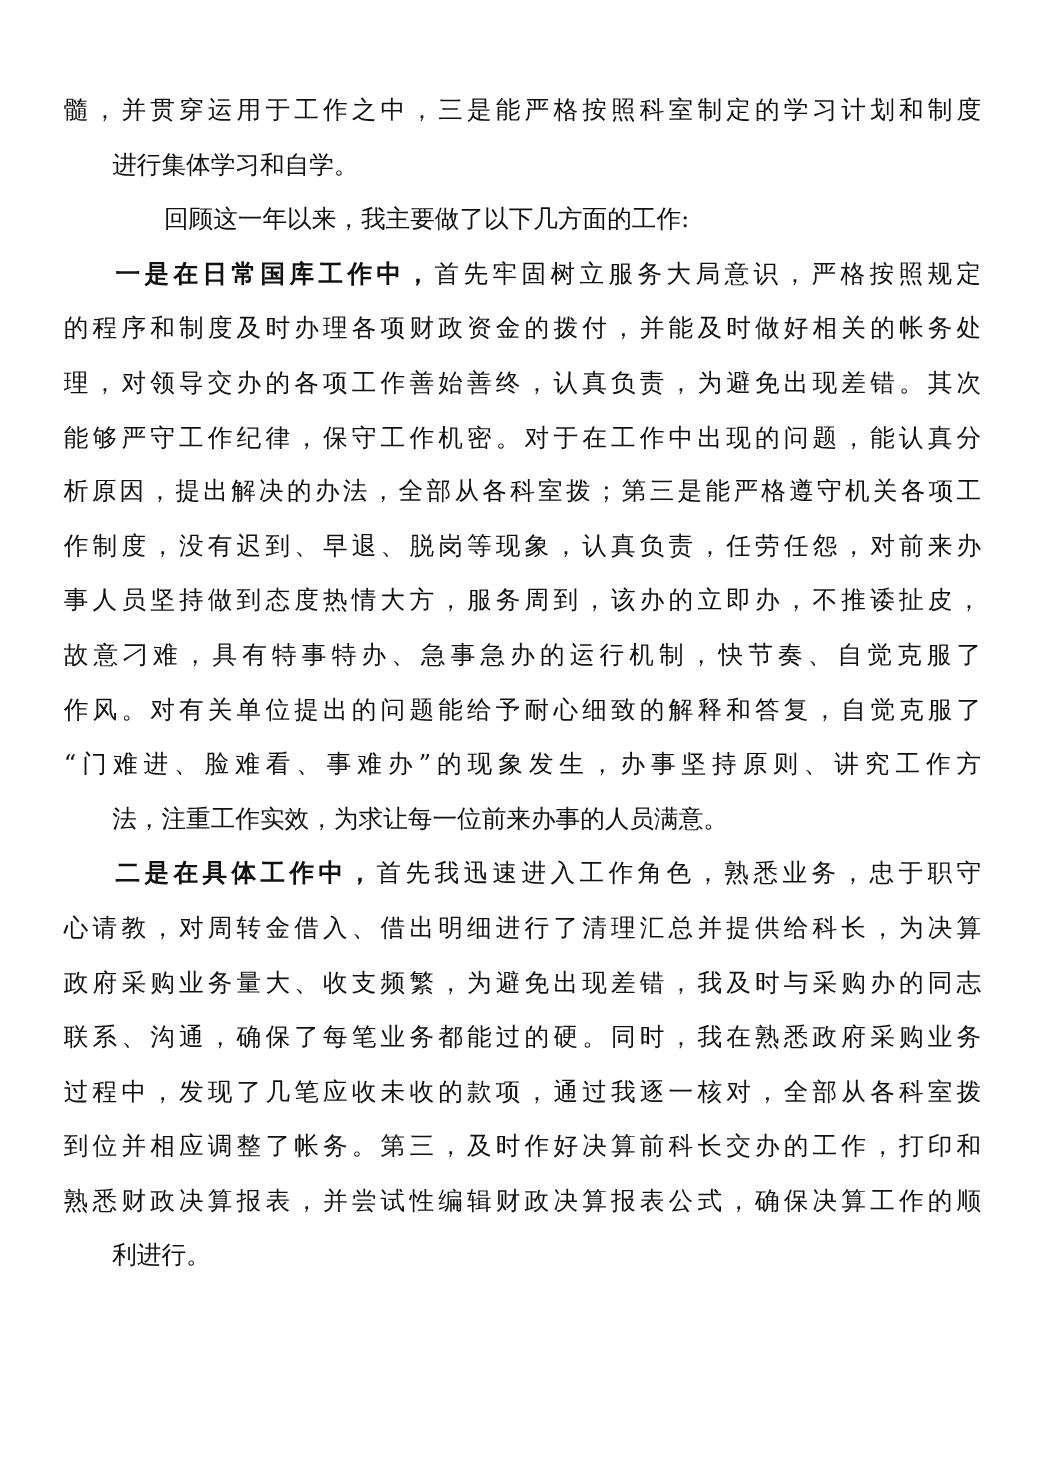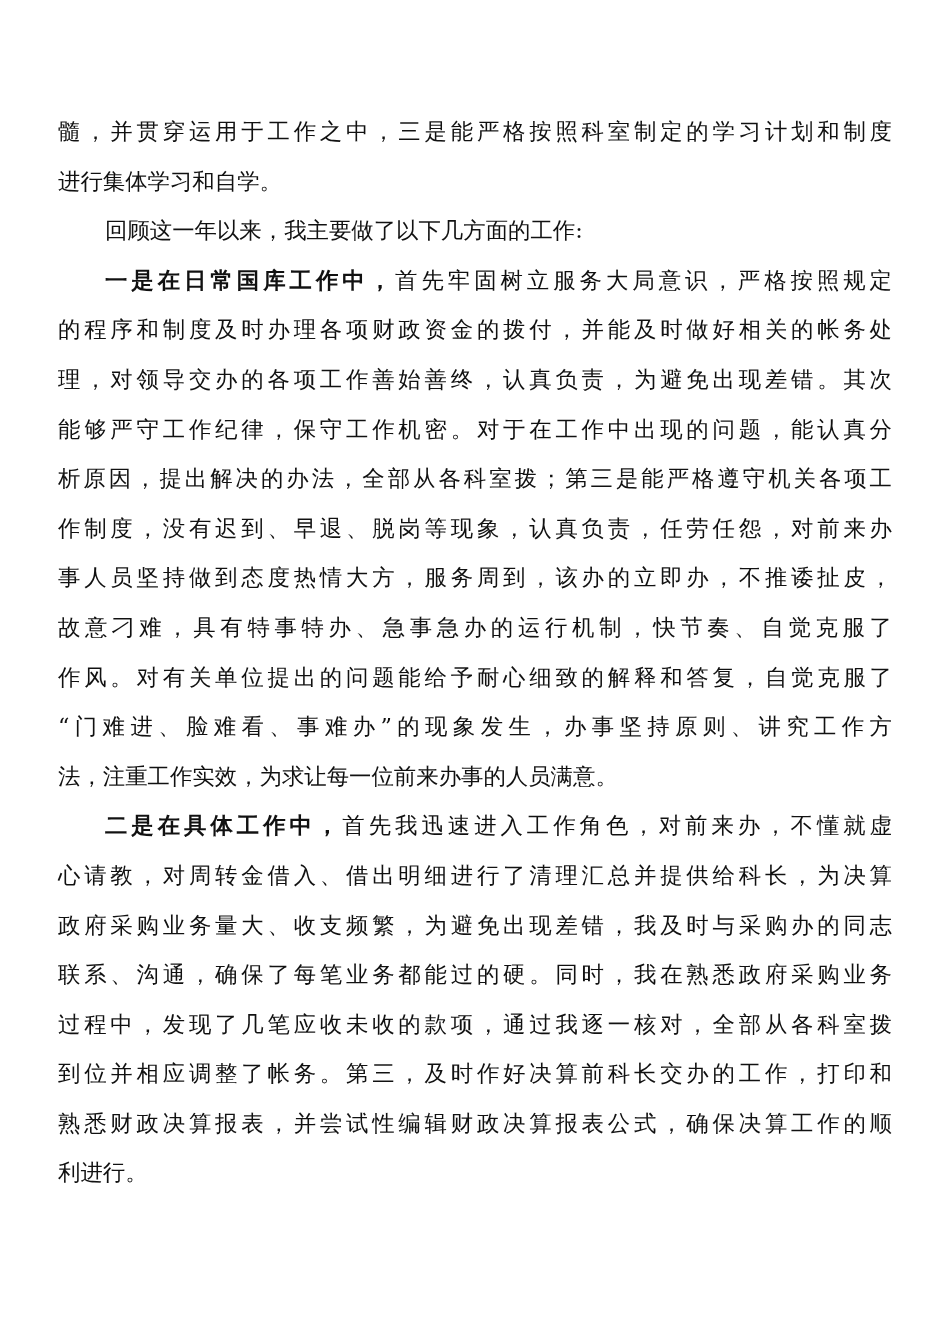--- a/index.html
+++ b/index.html
@@ -11,34 +11,35 @@
       width: 950px;
       height: 1344px;
       overflow: hidden;
       position: relative;
       font-family: "DejaVu Serif", "Liberation Serif", serif;
       color: #111111;
     }
     .page {
       position: absolute;
       left: 58px;
-      top: 107px;
+      top: 76px;
       width: 834px;
     }
     .line {
       height: 49.6px;
       line-height: 49.6px;
       font-size: 22.4px;
       white-space: nowrap;
       text-align: justify;
       text-align-last: justify;
       letter-spacing: 0;
     }
     .line.last {
       text-align-last: left;
+      margin-left: 44px;
     }
     .line.indent {
       padding-left: 47px;
     }
     .heading {
       font-family: "DejaVu Sans", "Liberation Sans", sans-serif;
       font-weight: bold;
       letter-spacing: 0.5px;
     }
     .lead {
@@ -56,21 +57,21 @@
   <div class="line">的程序和制度及时办理各项财政资金的拨付，并能及时做好相关的帐务处</div>
   <div class="line">理，对领导交办的各项工作善始善终，认真负责，为避免出现差错。其次</div>
   <div class="line">能够严守工作纪律，保守工作机密。对于在工作中出现的问题，能认真分</div>
   <div class="line">析原因，提出解决的办法，全部从各科室拨；第三是能严格遵守机关各项工</div>
   <div class="line">作制度，没有迟到、早退、脱岗等现象，认真负责，任劳任怨，对前来办</div>
   <div class="line">事人员坚持做到态度热情大方，服务周到，该办的立即办，不推诿扯皮，</div>
   <div class="line">故意刁难，具有特事特办、急事急办的运行机制，快节奏、自觉克服了</div>
   <div class="line">作风。对有关单位提出的问题能给予耐心细致的解释和答复，自觉克服了</div>
   <div class="line">“门难进、脸难看、事难办”的现象发生，办事坚持原则、讲究工作方</div>
   <div class="line last">法，注重工作实效，为求让每一位前来办事的人员满意。</div>
-  <div class="line indent"><span class="lead">二是在具体工作中，</span><span>首先我迅速进入工作角色，对前来办，不懂就虚</span></div>
+  <div class="line indent"><span class="lead">二是在具体工作中，</span><span>首先我迅速进入工作角色，熟悉业务，忠于职守</span></div>
   <div class="line">心请教，对周转金借入、借出明细进行了清理汇总并提供给科长，为决算</div>
   <div class="line">政府采购业务量大、收支频繁，为避免出现差错，我及时与采购办的同志</div>
   <div class="line">联系、沟通，确保了每笔业务都能过的硬。同时，我在熟悉政府采购业务</div>
   <div class="line">过程中，发现了几笔应收未收的款项，通过我逐一核对，全部从各科室拨</div>
   <div class="line">到位并相应调整了帐务。第三，及时作好决算前科长交办的工作，打印和</div>
   <div class="line">熟悉财政决算报表，并尝试性编辑财政决算报表公式，确保决算工作的顺</div>
   <div class="line last">利进行。</div>
 </div>
 
 </body></html>

